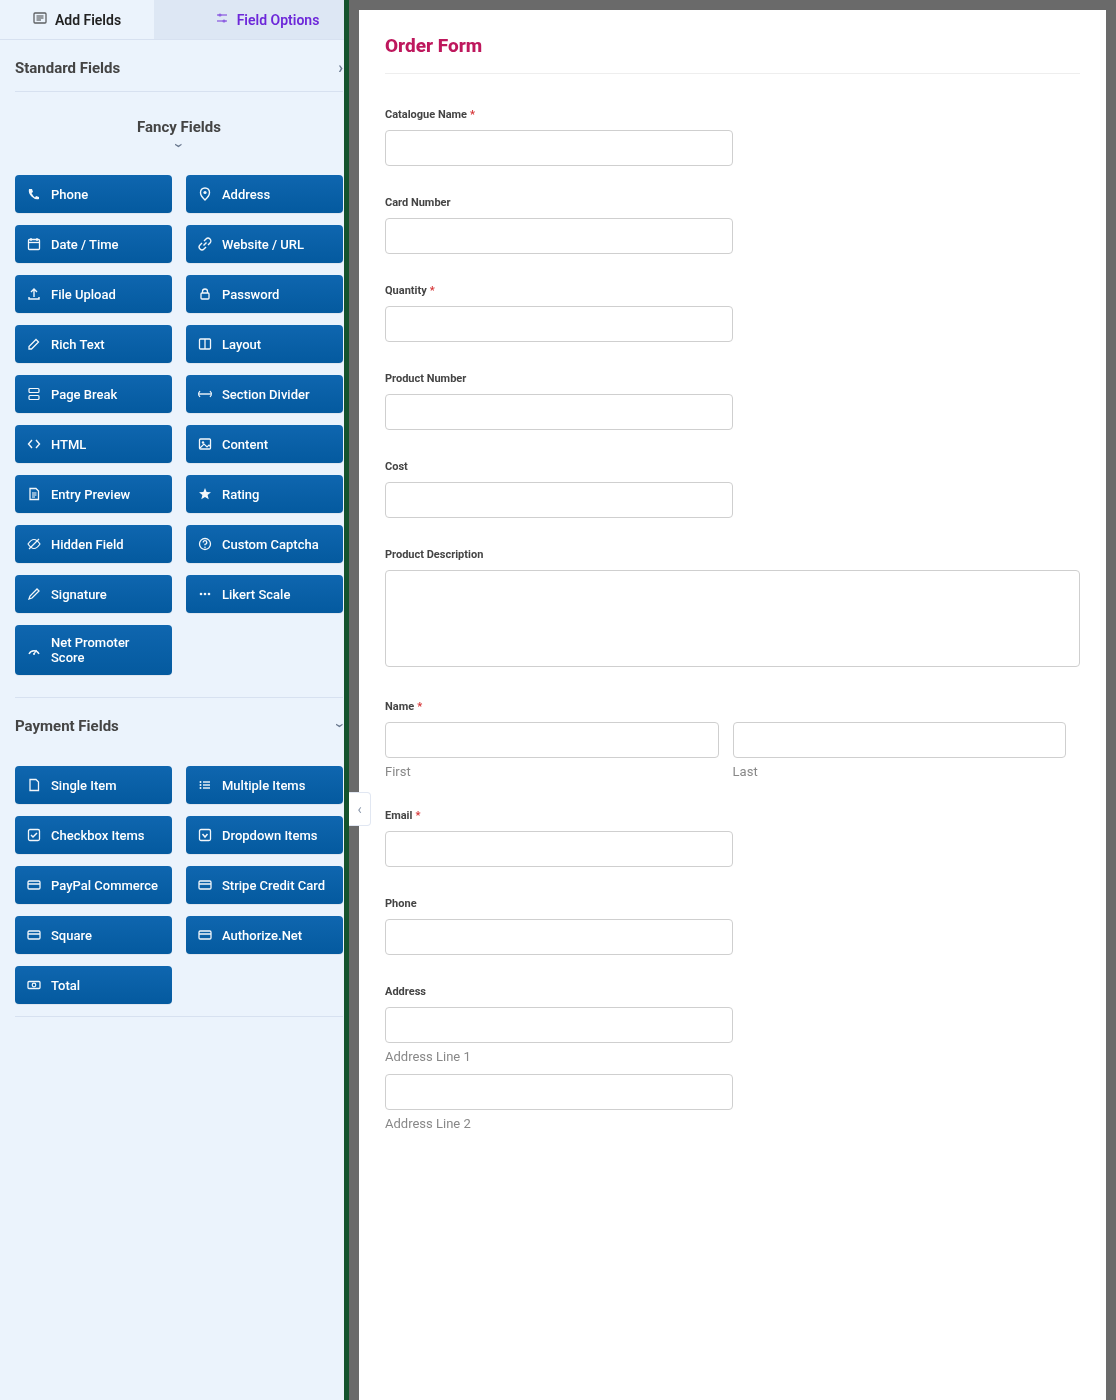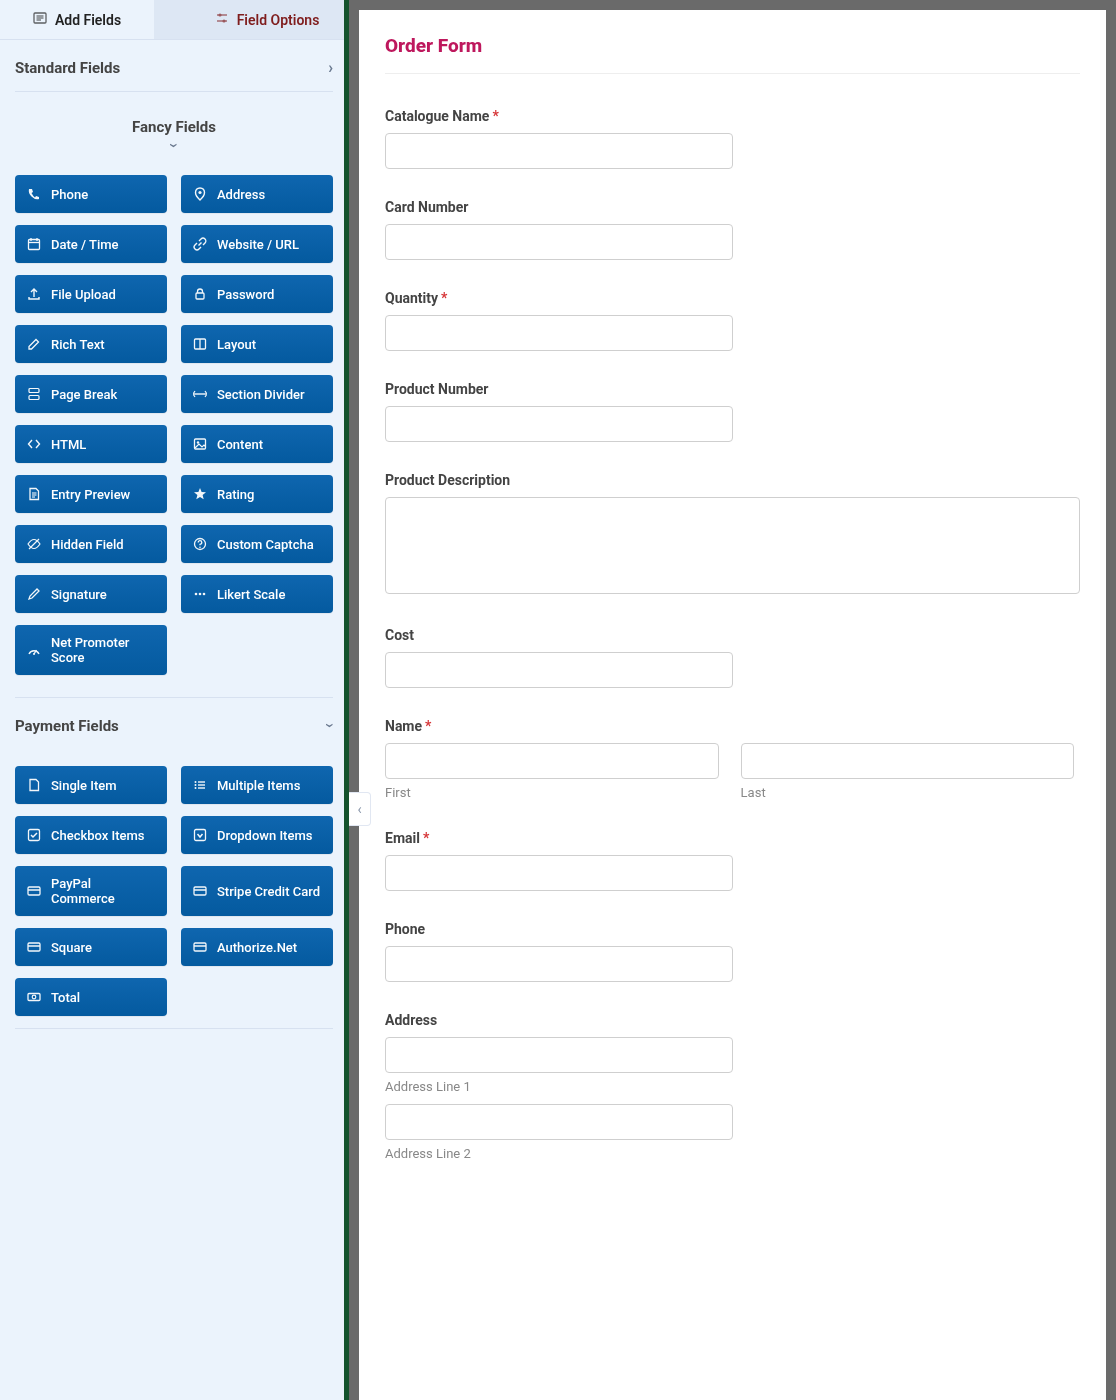--- a/index.html
+++ b/index.html
@@ -48,26 +48,26 @@
     font-weight: 600;
     color: #6b7280;
     cursor: pointer;
   }
   .tab.active {
     background: #ebf3fc;
     color: #222;
   }
   .tab.inactive {
     background: #dde7f4;
-    color: #7f1d1d;
+    color: #6d28d9;
     padding-left: 36px;
   }
   .tab .icon { opacity: .7; }
   .scroll {
-    padding: 0 11px 30px 15px;
+    padding: 0 1px 30px 15px;
     overflow-y: auto;
   }
   .section-head {
     display: flex;
     align-items: center;
     justify-content: space-between;
     padding: 18px 0 14px 0;
     font-size: 15px;
     font-weight: 700;
     color: #444;
@@ -149,39 +149,39 @@
   .form-title {
     font-size: 19px;
     font-weight: 800;
     color: #be185d;
     margin: 0 0 34px 0;
     padding-bottom: 16px;
     border-bottom: 1px solid #eee;
   }
   .form-field { margin-bottom: 30px; }
   .field-label {
-    font-size: 14px;
+    font-size: 11px;
     font-weight: 700;
     color: #444;
     margin-bottom: 9px;
     display: block;
   }
   .req { color: #d63638; margin-left: 3px; }
   .text-input, .textarea {
     width: 100%;
     border: 1px solid #cfcfcf;
     border-radius: 4px;
     padding: 9px 10px;
     font-size: 14px;
     color: #333;
     background: #fff;
   }
   .text-input.half { width: 50%; }
   .textarea { height: 97px; resize: none; }
-  .name-row { display: flex; gap: 22px; }
+  .name-row { display: flex; gap: 14px; }
   .name-col { flex: 1; max-width: 48%; }
   .sublabel {
     font-size: 13px;
     color: #888;
     margin-top: 6px;
     display: block;
   }
   
   ::-webkit-scrollbar { width: 0; height: 0; }
 </style>
@@ -603,27 +603,27 @@
         </label>
         <input class="text-input half" style="">
       </div>
 
       <div class="form-field">
         <label class="field-label">Product Number</label>
         <input class="text-input half" style="">
       </div>
 
       <div class="form-field">
+        <label class="field-label">Cost</label>
+        <input class="text-input half" style="">
+      </div>
+
+      <div class="form-field">
         <label class="field-label">Product Description</label>
         <textarea class="textarea" style=""></textarea>
-      </div>
-
-      <div class="form-field">
-        <label class="field-label">Cost</label>
-        <input class="text-input half" style="">
       </div>
 
       <div class="form-field">
         <label class="field-label">
           <span>Name</span><span class="req">*</span>
         </label>
         <div class="name-row">
           <div class="name-col">
             <input class="text-input" style="">
             <span class="sublabel">First</span>

